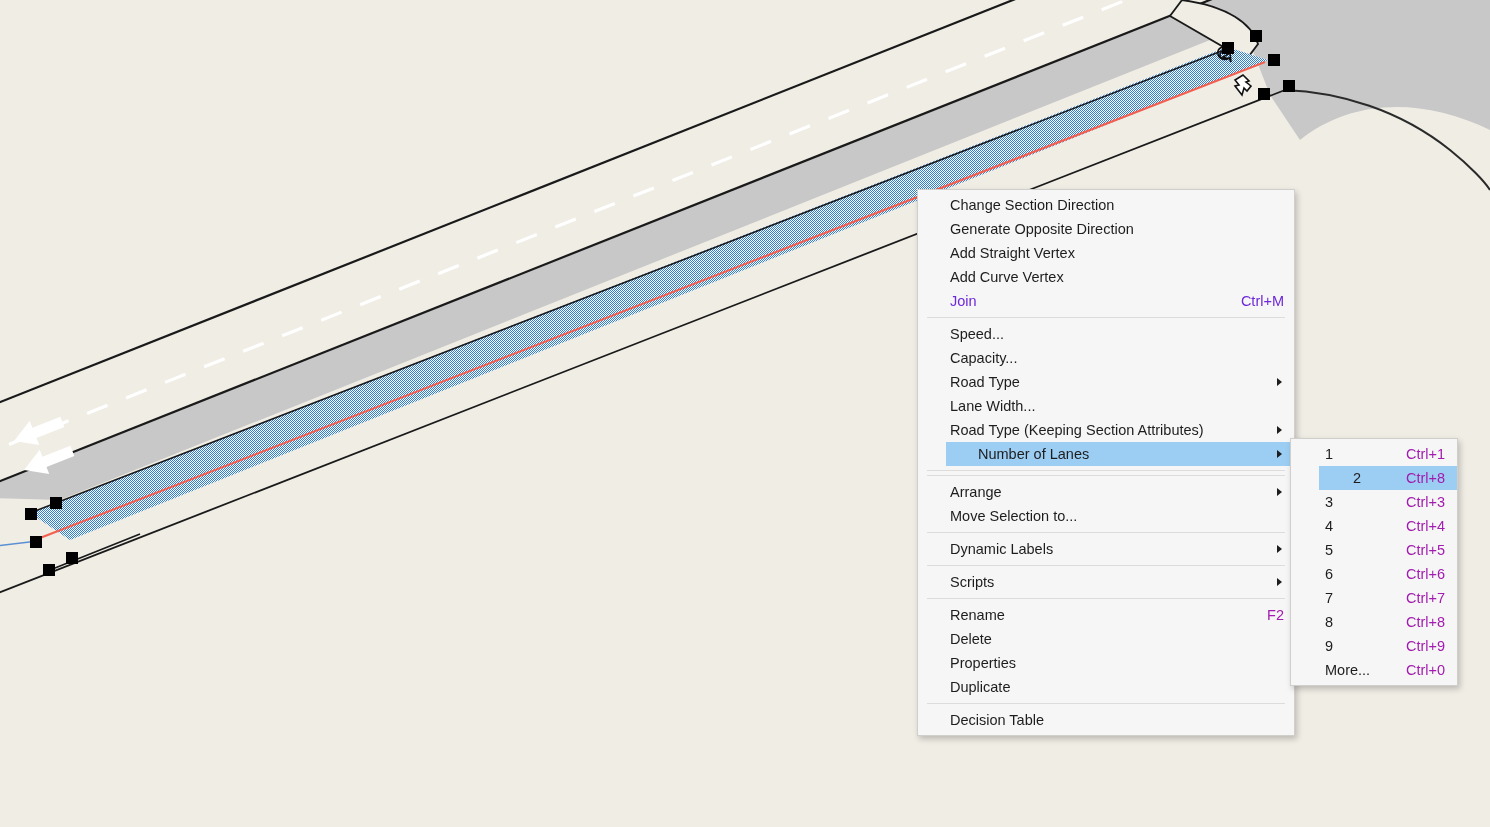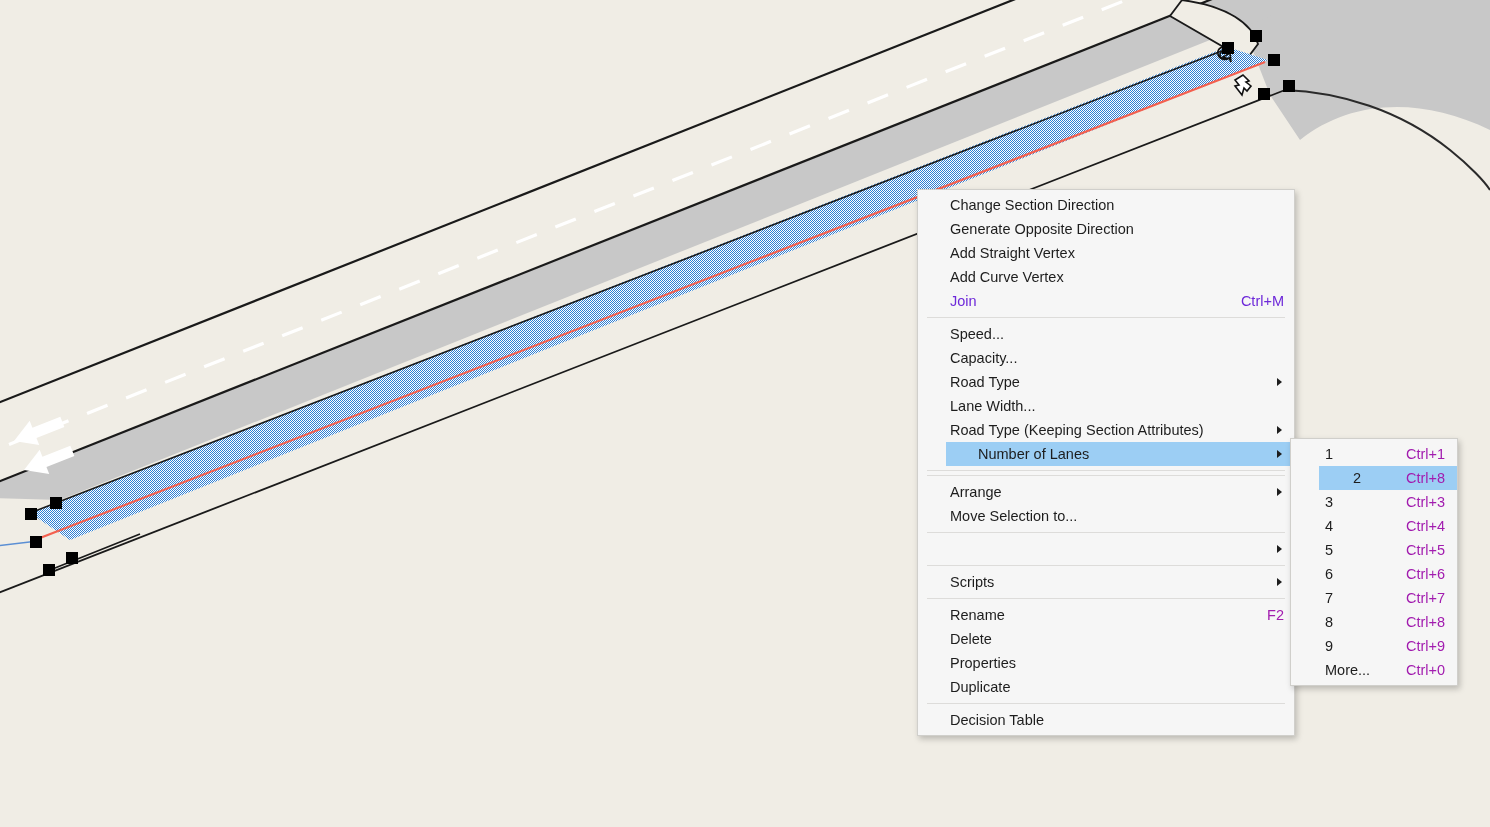--- a/index.html
+++ b/index.html
@@ -235,20 +235,21 @@
       <div class="menu-separator"></div>
       <div class="menu-item">
         <span class="label">Arrange</span>
         <span class="submenu-arrow"></span>
       </div>
       <div class="menu-item">
         <span class="label">Move Selection to...</span>
       </div>
       <div class="menu-separator"></div>
       <div class="menu-item">
+        <span class="label">Dynamic Labels</span>
         <span class="submenu-arrow"></span>
       </div>
       <div class="menu-separator"></div>
       <div class="menu-item">
         <span class="label">Scripts</span>
         <span class="submenu-arrow"></span>
       </div>
       <div class="menu-separator"></div>
       <div class="menu-item">
         <span class="label">Rename</span>

